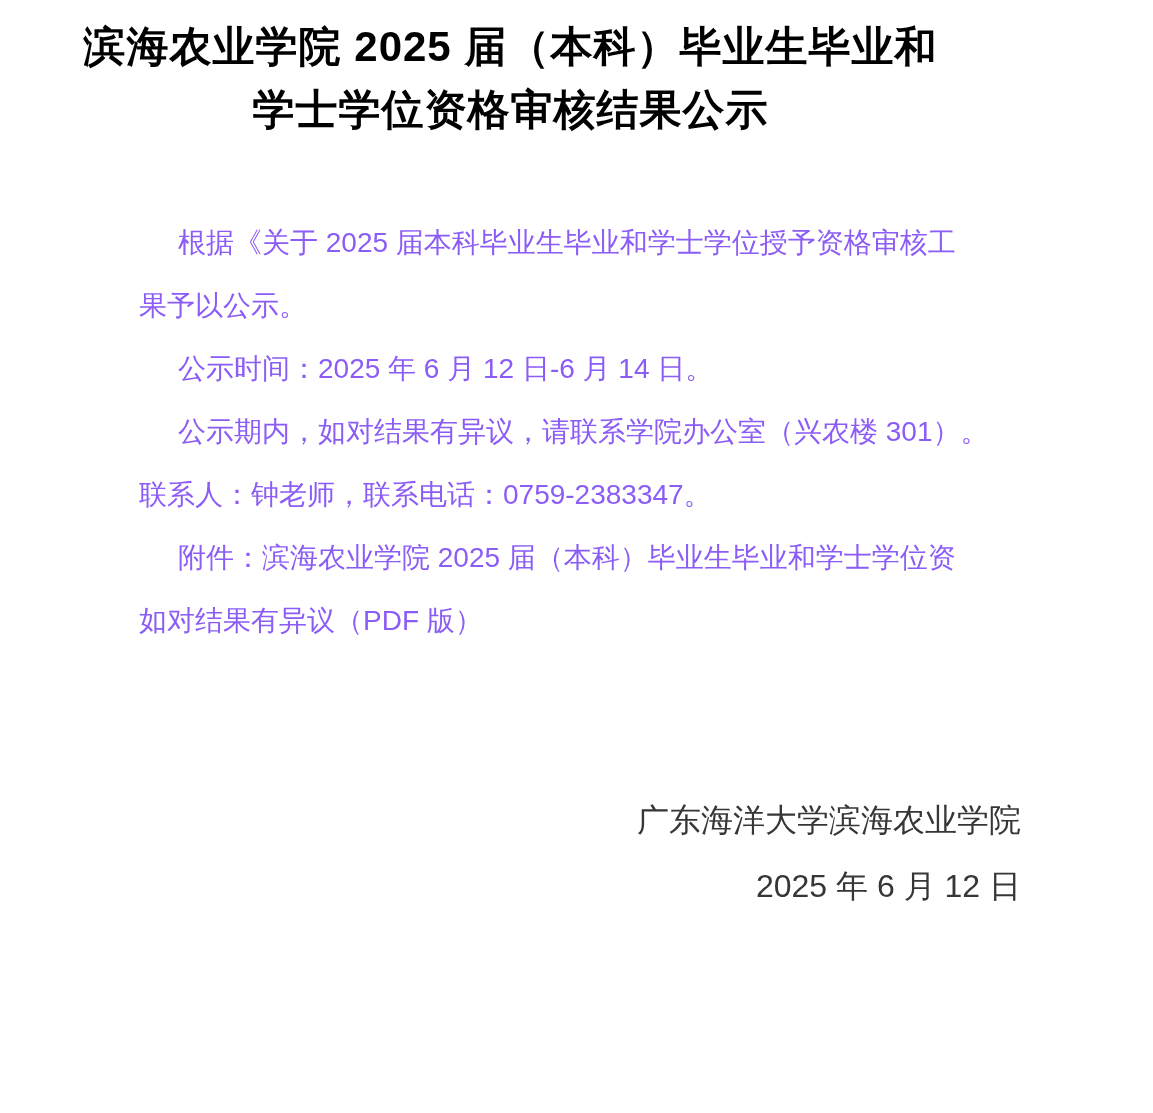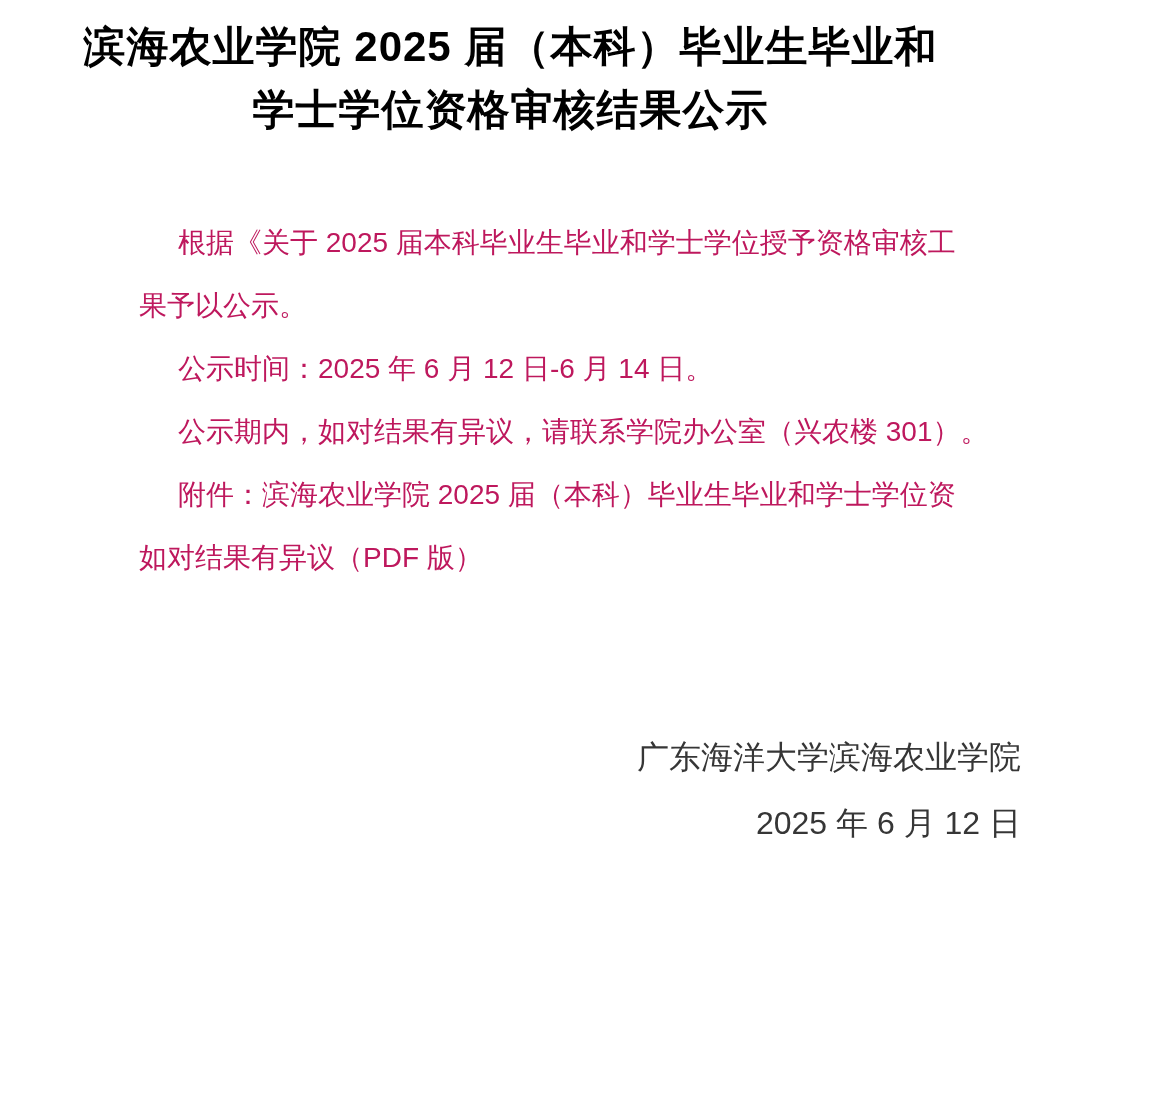--- a/index.html
+++ b/index.html
@@ -21,21 +21,21 @@
     color: #000000;
     letter-spacing: 1px;
   }
   .title-line { display: block; white-space: nowrap; }
   .doc-body {
     margin-top: 70px;
     padding-left: 139px;
     padding-right: 130px;
     font-size: 28px;
     line-height: 63px;
-    color: #be185d;
+    color: #8b5cf6;
   }
   .para { margin: 0; }
   .line { display: block; white-space: nowrap; }
   .indent { padding-left: 39px; }
   .signature {
     margin-top: 137px;
     margin-left: 480px;
     text-align: right;
     font-size: 32px;
     line-height: 63px;
@@ -59,20 +59,21 @@
       <span class="line indent">根据《关于 2025 届本科毕业生毕业和学士学位授予资格审核工</span>
       <span class="line">果予以公示。</span>
     </p>
 
     <p class="para">
       <span class="line indent">公示时间：2025 年 6 月 12 日-6 月 14 日。</span>
     </p>
 
     <p class="para">
       <span class="line indent">公示期内，如对结果有异议，请联系学院办公室（兴农楼 301）。</span>
+      <span class="line">联系人：钟老师，联系电话：0759-2383347。</span>
     </p>
 
 
     <p class="para">
       <span class="line indent">附件：滨海农业学院 2025 届（本科）毕业生毕业和学士学位资</span>
       <span class="line">如对结果有异议（PDF 版）</span>
     </p>
 
   </div>
 

